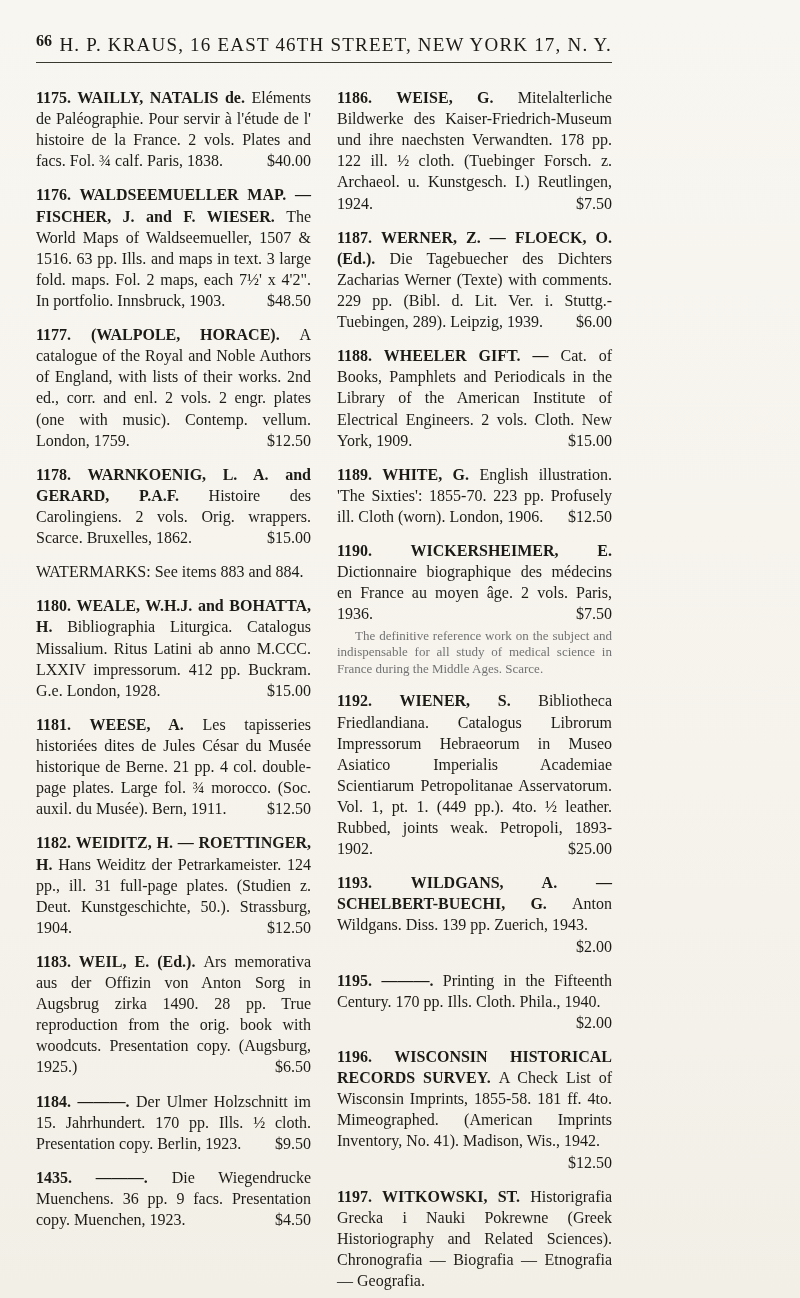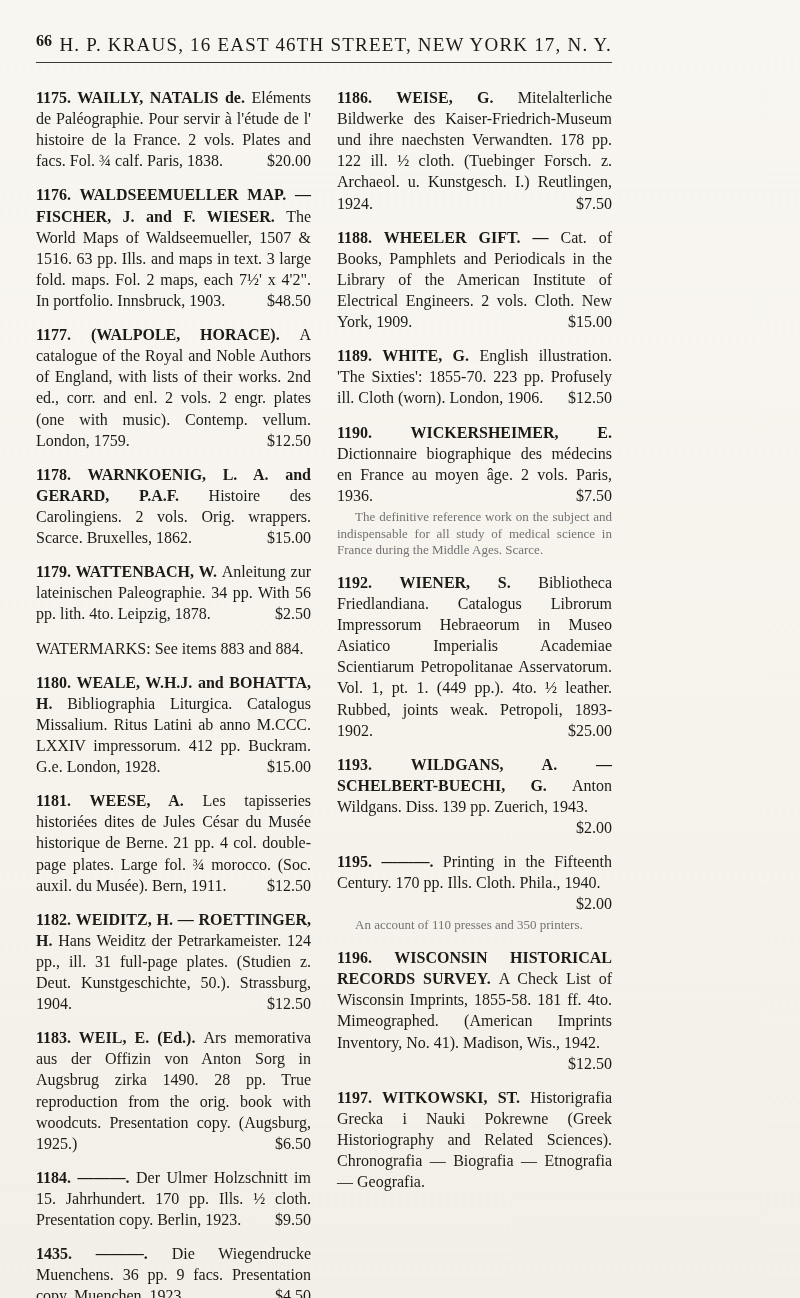--- a/index.html
+++ b/index.html
@@ -86,33 +86,30 @@
 
 <div class="page">
   <header class="page-header">
     <span class="page-number">66</span>
     <span class="running-title">H. P. KRAUS, 16 EAST 46TH STREET, NEW YORK 17, N. Y.</span>
   </header>
   <div class="header-rule"></div>
   <main class="columns">
     <section class="column">
         <div class="entry-block">
-          <p class="entry-main"><span class="lead">1175. WAILLY, NATALIS de. </span><span>Eléments de Paléographie. Pour servir à l'étude de l' histoire de la France. 2 vols. Plates and facs. Fol. ¾ calf. Paris, 1838.</span><span class="price">$20.00</span></p>
+          <p class="entry-main"><span class="lead">1175. WAILLY, NATALIS de. </span><span>Eléments de Paléographie. Pour servir à l'étude de l' histoire de la France. 2 vols. Plates and facs. Fol. ¾ calf. Paris, 1838.</span><span class="price">$40.00</span></p>
         </div>
         <div class="entry-block">
           <p class="entry-main"><span class="lead">1176. WALDSEEMUELLER MAP. — FISCHER, J. and F. WIESER. </span><span>The World Maps of Waldseemueller, 1507 &amp; 1516. 63 pp. Ills. and maps in text. 3 large fold. maps. Fol. 2 maps, each 7½' x 4'2". In portfolio. Innsbruck, 1903.</span><span class="price">$48.50</span></p>
         </div>
         <div class="entry-block">
           <p class="entry-main"><span class="lead">1177. (WALPOLE, HORACE). </span><span>A catalogue of the Royal and Noble Authors of England, with lists of their works. 2nd ed., corr. and enl. 2 vols. 2 engr. plates (one with music). Contemp. vellum. London, 1759.</span><span class="price">$12.50</span></p>
         </div>
         <div class="entry-block">
           <p class="entry-main"><span class="lead">1178. WARNKOENIG, L. A. and GERARD, P.A.F. </span><span>Histoire des Carolingiens. 2 vols. Orig. wrappers. Scarce. Bruxelles, 1862.</span><span class="price">$15.00</span></p>
-        </div>
-        <div class="entry-block">
-          <p class="entry-main"><span class="lead">1179. WATTENBACH, W. </span><span>Anleitung zur lateinischen Paleographie. 34 pp. With 56 pp. lith. 4to. Leipzig, 1878.</span><span class="price">$2.50</span></p>
         </div>
         <div class="entry-block">
           <p class="entry-main"><span>WATERMARKS: See items 883 and 884.</span></p>
         </div>
         <div class="entry-block">
           <p class="entry-main"><span class="lead">1180. WEALE, W.H.J. and BOHATTA, H. </span><span>Bibliographia Liturgica. Catalogus Missalium. Ritus Latini ab anno M.CCC. LXXIV impressorum. 412 pp. Buckram. G.e. London, 1928.</span><span class="price">$15.00</span></p>
         </div>
         <div class="entry-block">
           <p class="entry-main"><span class="lead">1181. WEESE, A. </span><span>Les tapisseries historiées dites de Jules César du Musée historique de Berne. 21 pp. 4 col. double-page plates. Large fol. ¾ morocco. (Soc. auxil. du Musée). Bern, 1911.</span><span class="price">$12.50</span></p>
         </div>
@@ -127,38 +124,40 @@
         </div>
         <div class="entry-block">
           <p class="entry-main"><span class="lead">1435. ———. </span><span>Die Wiegendrucke Muenchens. 36 pp. 9 facs. Presentation copy. Muenchen, 1923.</span><span class="price">$4.50</span></p>
         </div>
       </section>
     <section class="column">
         <div class="entry-block">
           <p class="entry-main"><span class="lead">1186. WEISE, G. </span><span>Mitelalterliche Bildwerke des Kaiser-Friedrich-Museum und ihre naechsten Verwandten. 178 pp. 122 ill. ½ cloth. (Tuebinger Forsch. z. Archaeol. u. Kunstgesch. I.) Reutlingen, 1924.</span><span class="price">$7.50</span></p>
         </div>
         <div class="entry-block">
+          <p class="entry-main"><span class="lead">1187. WERNER, Z. — FLOECK, O. (Ed.). </span><span>Die Tagebuecher des Dichters Zacharias Werner (Texte) with comments. 229 pp. (Bibl. d. Lit. Ver. i. Stuttg.-Tuebingen, 289). Leipzig, 1939.</span><span class="price">$6.00</span></p>
+        </div>
+        <div class="entry-block">
           <p class="entry-main"><span class="lead">1188. WHEELER GIFT. — </span><span>Cat. of Books, Pamphlets and Periodicals in the Library of the American Institute of Electrical Engineers. 2 vols. Cloth. New York, 1909.</span><span class="price">$15.00</span></p>
         </div>
         <div class="entry-block">
           <p class="entry-main"><span class="lead">1189. WHITE, G. </span><span>English illustration. 'The Sixties': 1855-70. 223 pp. Profusely ill. Cloth (worn). London, 1906.</span><span class="price">$12.50</span></p>
         </div>
         <div class="entry-block">
           <p class="entry-main"><span class="lead">1190. WICKERSHEIMER, E. </span><span>Dictionnaire biographique des médecins en France au moyen âge. 2 vols. Paris, 1936.</span><span class="price">$7.50</span></p>
           <p class="note">The definitive reference work on the subject and indispensable for all study of medical science in France during the Middle Ages. Scarce.</p>
         </div>
         <div class="entry-block">
           <p class="entry-main"><span class="lead">1192. WIENER, S. </span><span>Bibliotheca Friedlandiana. Catalogus Librorum Impressorum Hebraeorum in Museo Asiatico Imperialis Academiae Scientiarum Petropolitanae Asservatorum. Vol. 1, pt. 1. (449 pp.). 4to. ½ leather. Rubbed, joints weak. Petropoli, 1893-1902.</span><span class="price">$25.00</span></p>
         </div>
         <div class="entry-block">
           <p class="entry-main"><span class="lead">1193. WILDGANS, A. — SCHELBERT-BUECHI, G. </span><span>Anton Wildgans. Diss. 139 pp. Zuerich, 1943.</span><span class="price">$2.00</span></p>
         </div>
         <div class="entry-block">
           <p class="entry-main"><span class="lead">1195. ———. </span><span>Printing in the Fifteenth Century. 170 pp. Ills. Cloth. Phila., 1940.</span><span class="price">$2.00</span></p>
-          <p class="note">An account of 110 presses and 350 printers.</p>
         </div>
         <div class="entry-block">
           <p class="entry-main"><span class="lead">1196. WISCONSIN HISTORICAL RECORDS SURVEY. </span><span>A Check List of Wisconsin Imprints, 1855-58. 181 ff. 4to. Mimeographed. (American Imprints Inventory, No. 41). Madison, Wis., 1942.</span><span class="price">$12.50</span></p>
         </div>
         <div class="entry-block">
           <p class="entry-main"><span class="lead">1197. WITKOWSKI, ST. </span><span>Historigrafia Grecka i Nauki Pokrewne (Greek Historiography and Related Sciences). Chronografia — Biografia — Etnografia — Geografia.</span></p>
         </div>
       </section>
   </main>
 </div>

